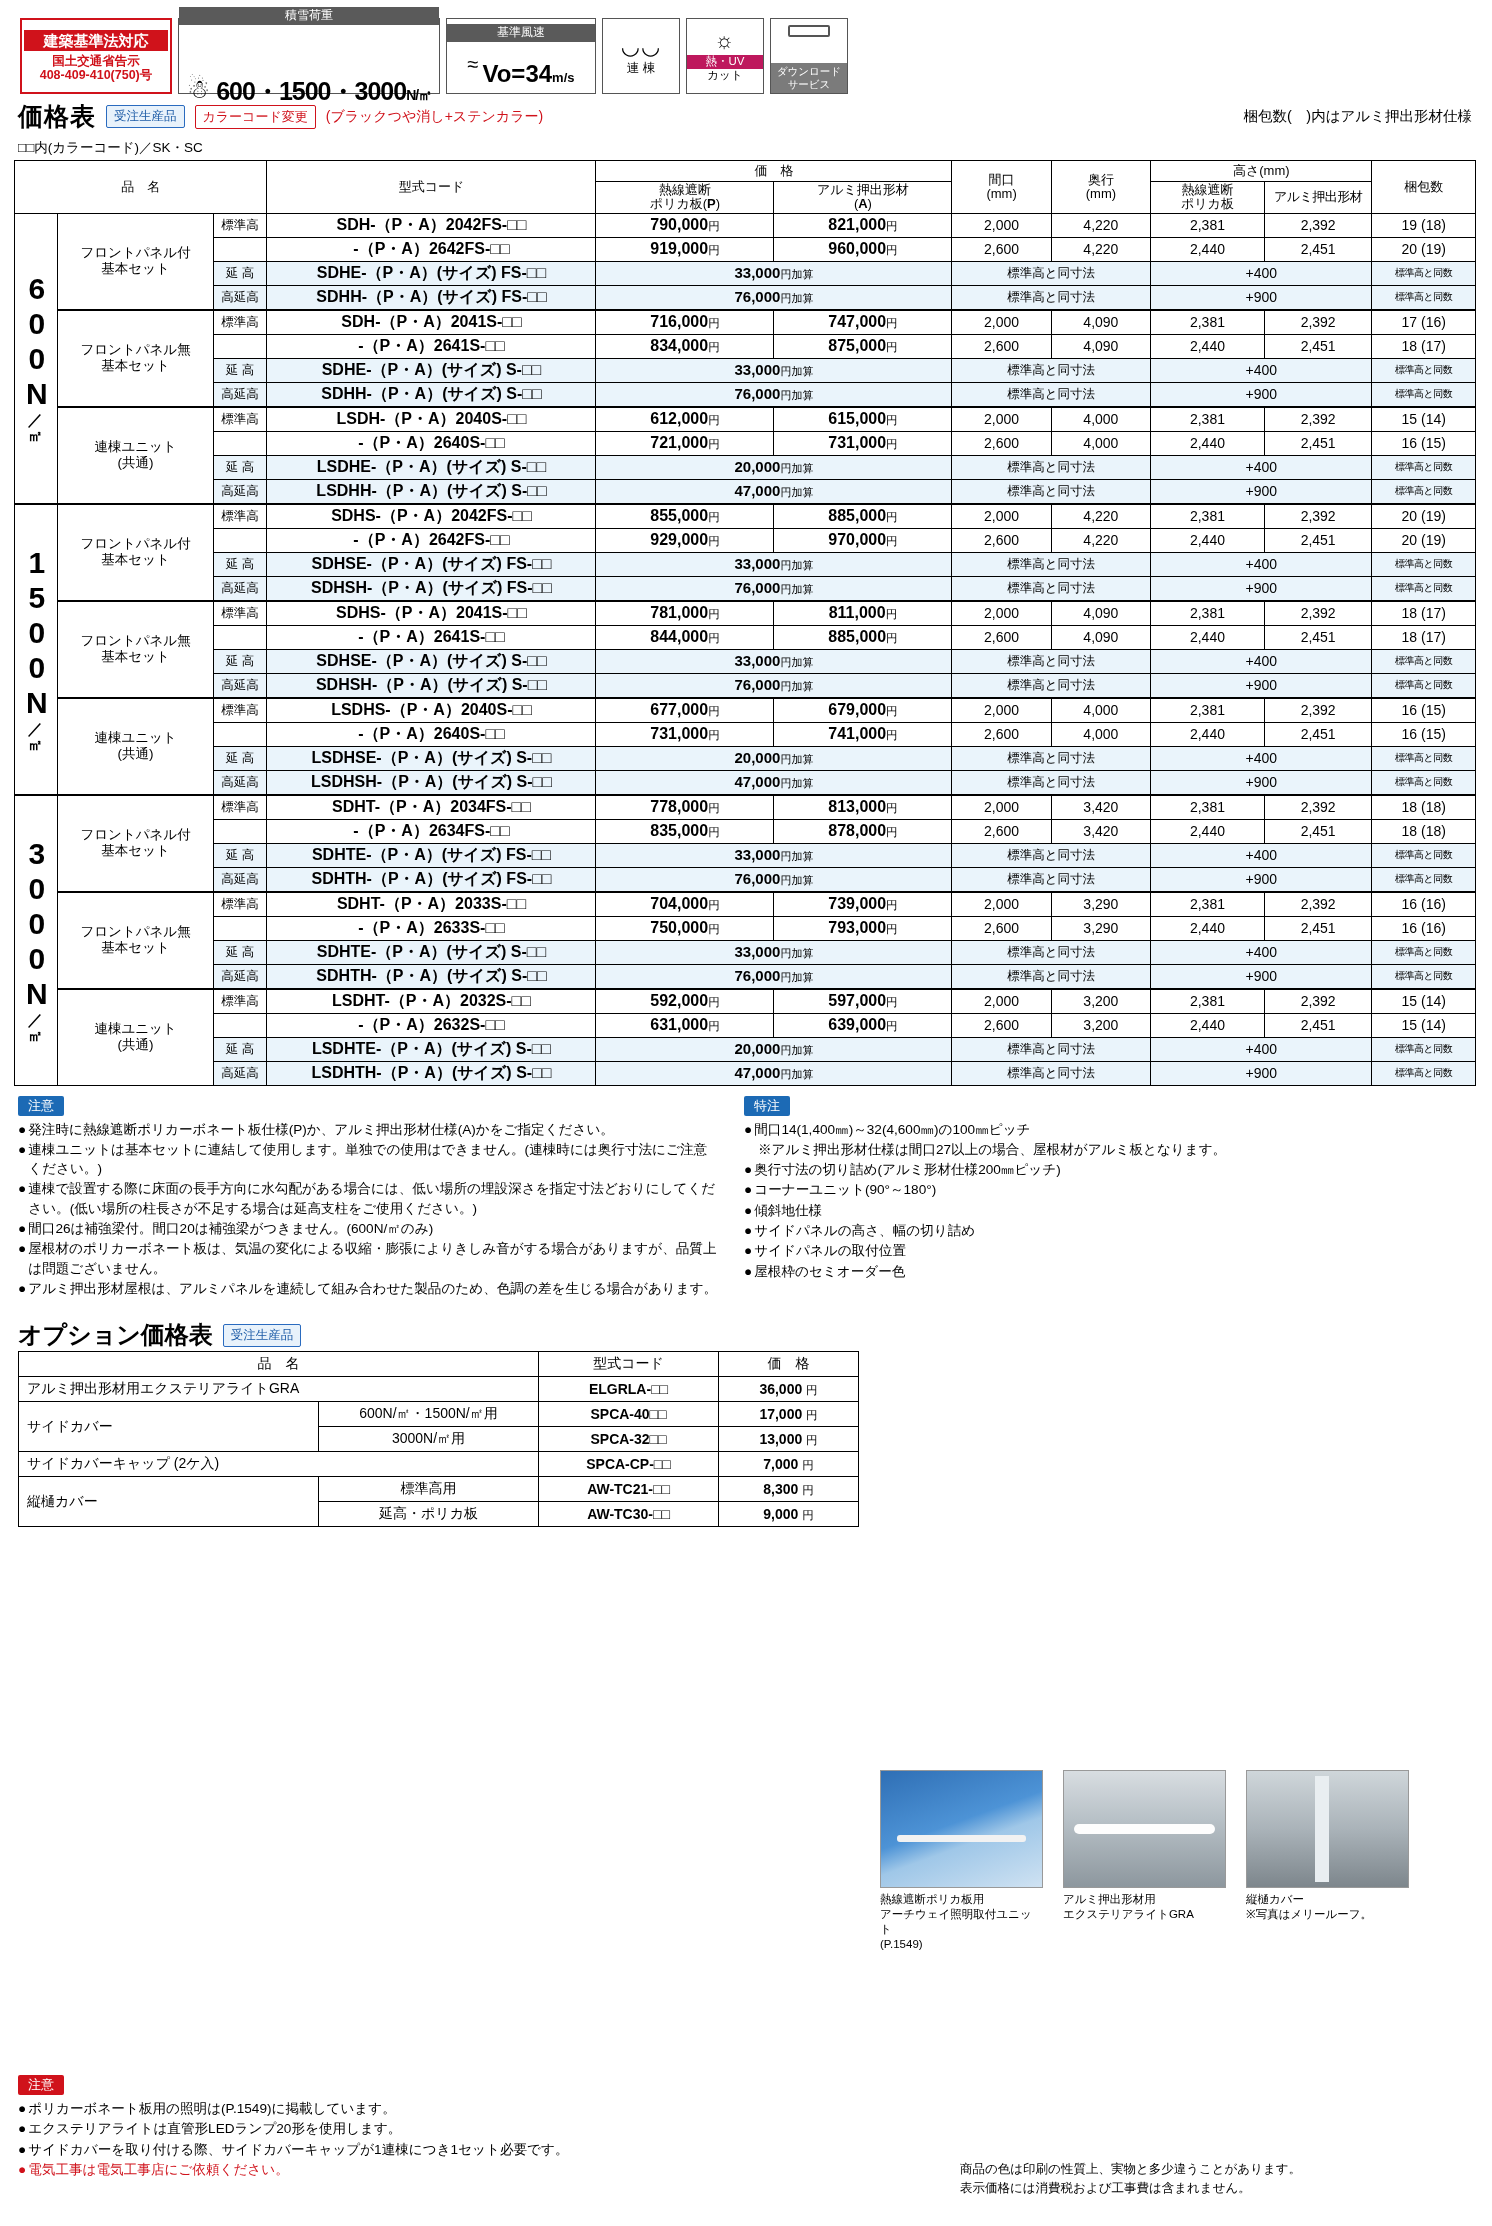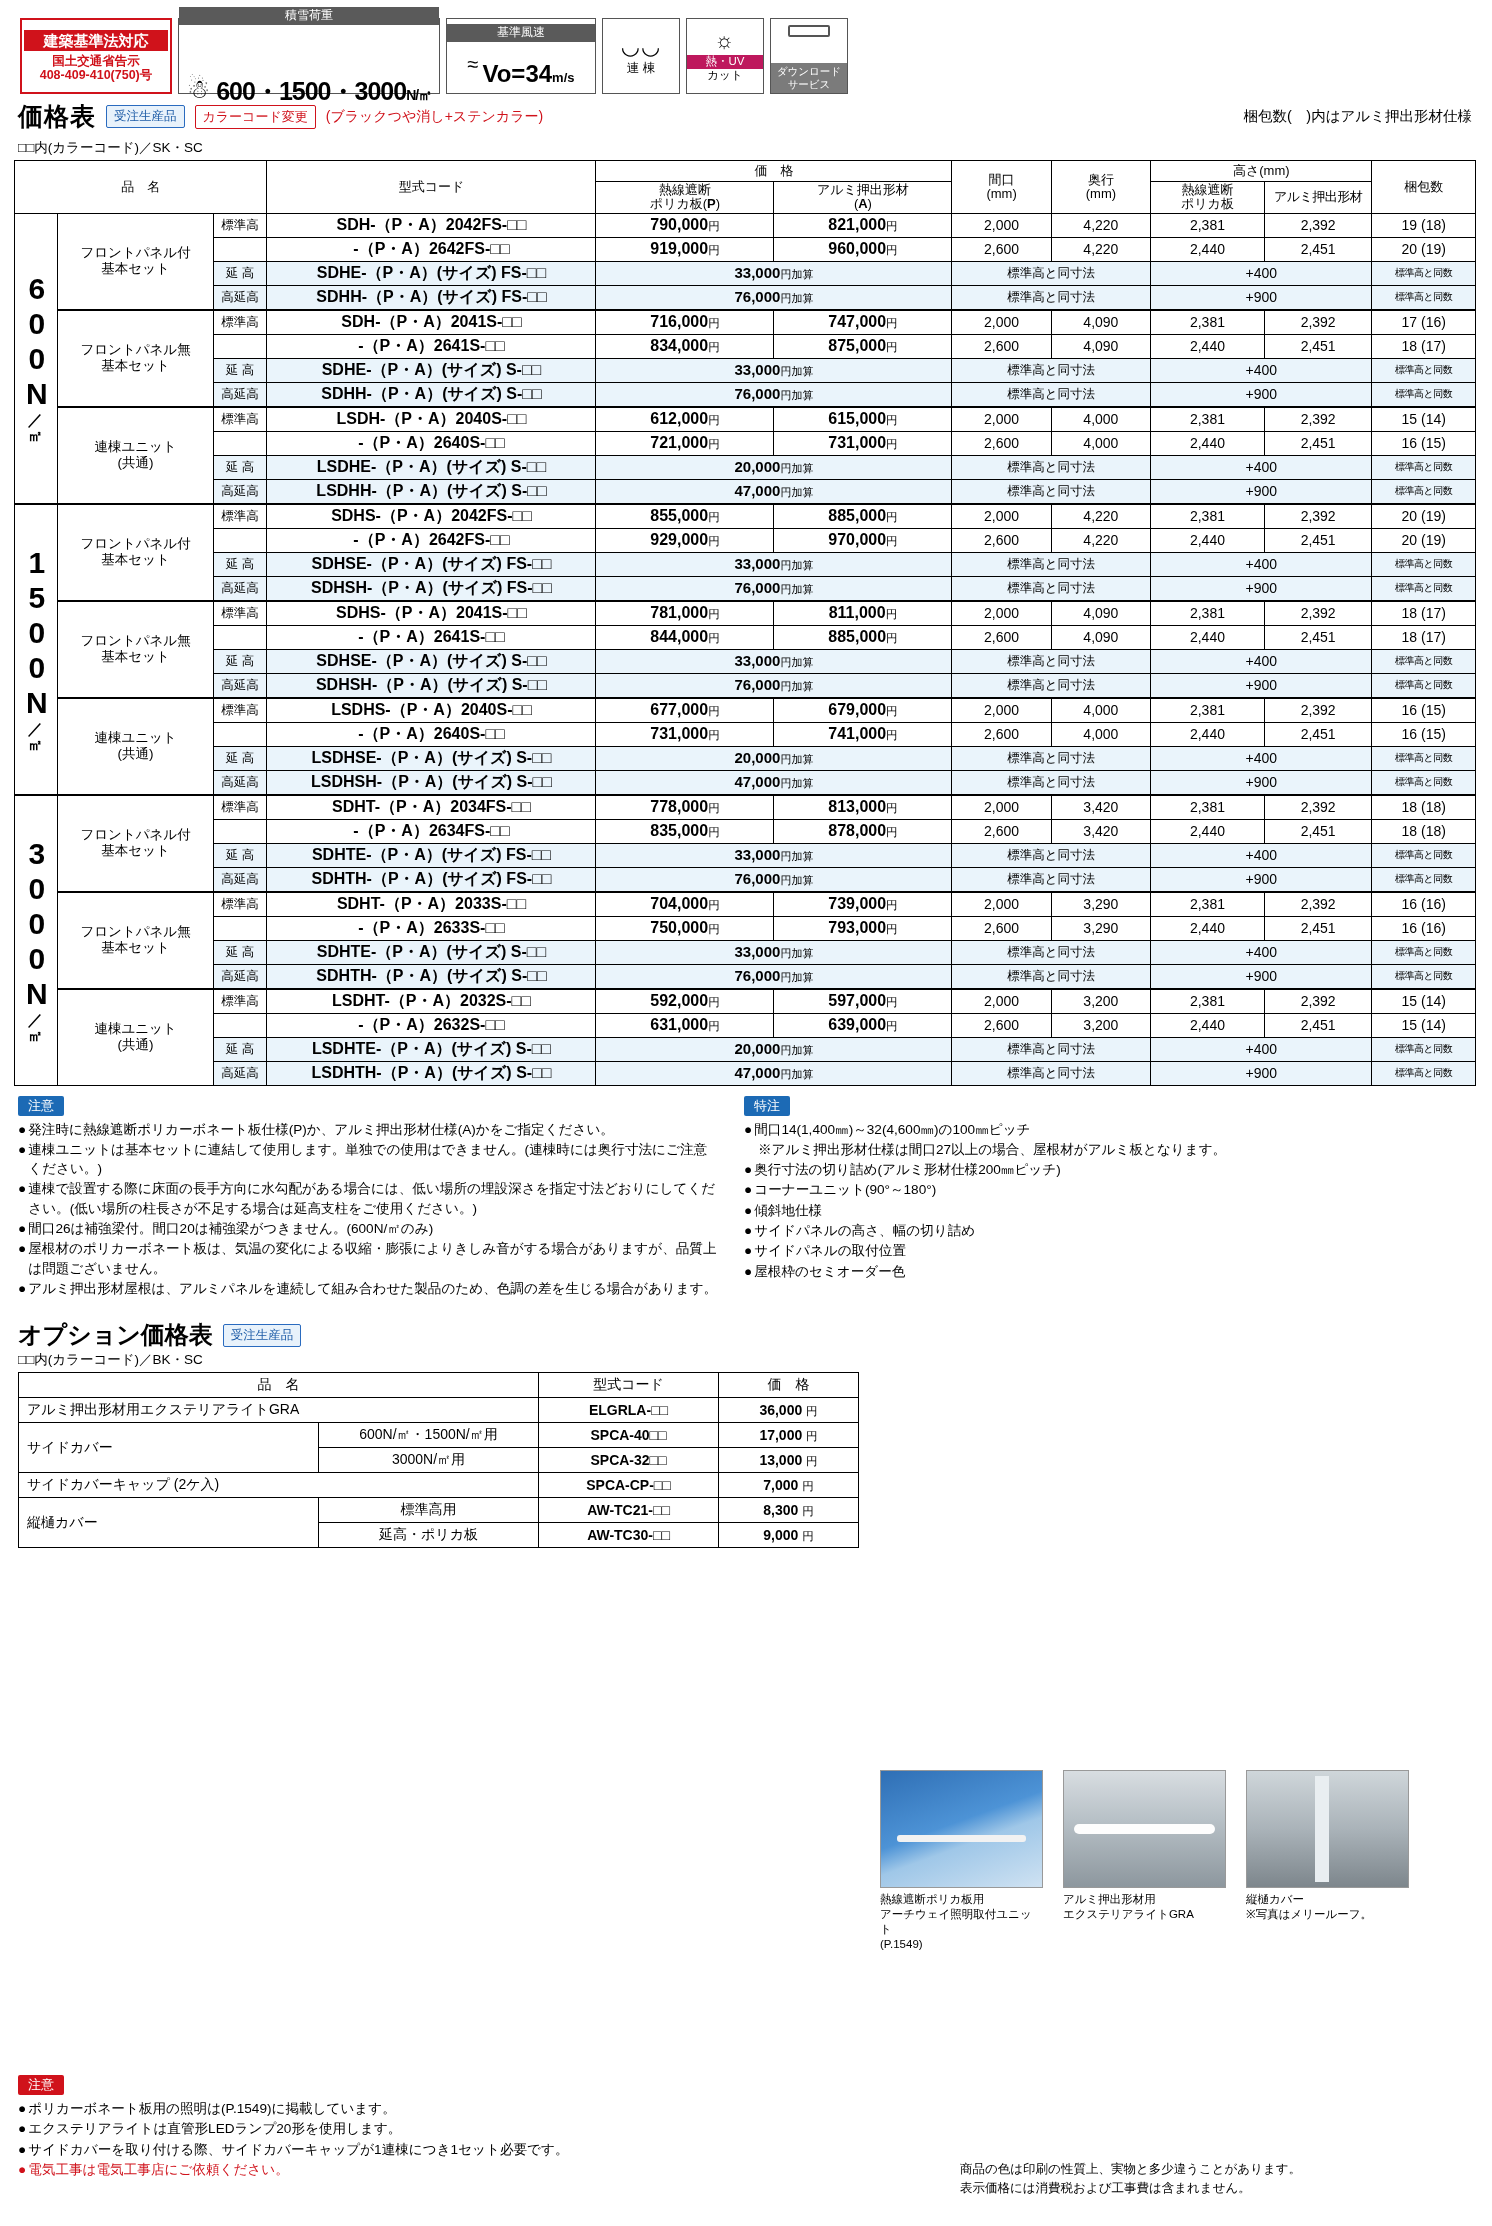--- a/index.html
+++ b/index.html
@@ -625,21 +625,20 @@
             <span class="txt">屋根枠のセミオーダー色</span>
           </div>
         </div>
     </div>
   </div>
 
   <div class="opt-title-row">
     <span class="opt-title">オプション価格表</span>
     <span class="pill-blue">受注生産品</span>
   </div>
-  <div class="code-note">□□内(カラーコード)／BK・SC</div>
 
   <table class="ot">
     <colgroup>
         <col style="width:300px">
         <col style="width:220px">
         <col style="width:180px">
         <col style="width:140px">
       </colgroup>
     <thead>
       <tr>

